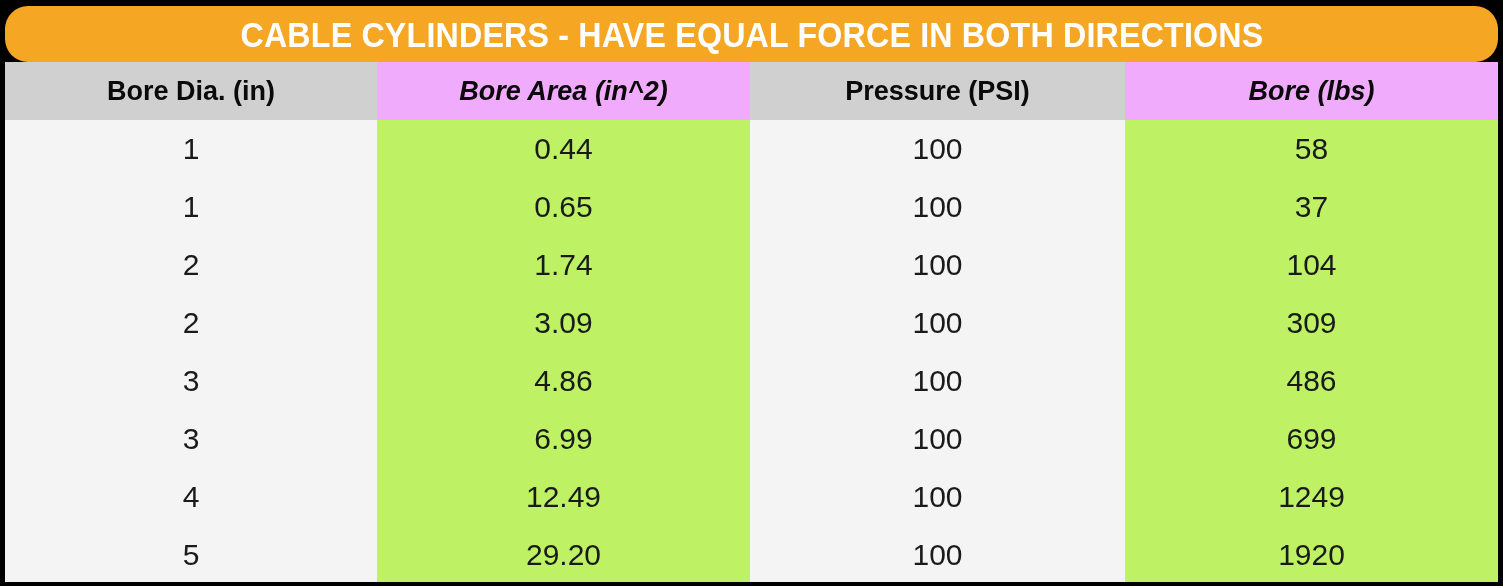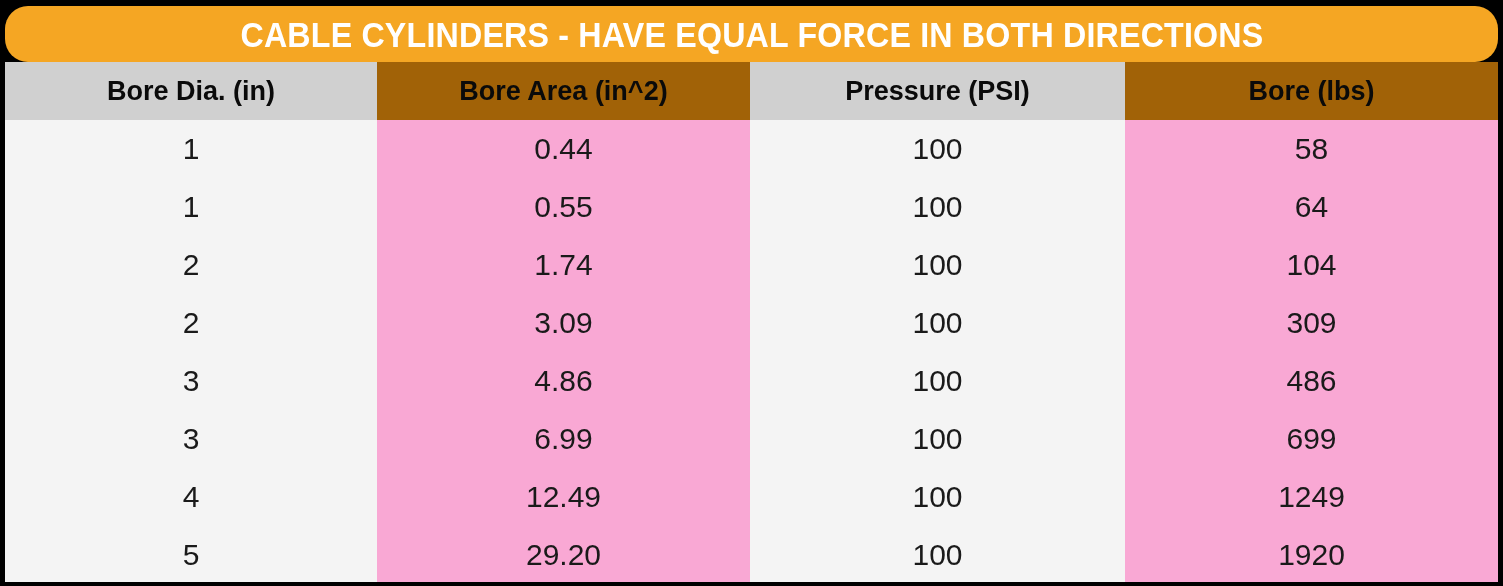--- a/index.html
+++ b/index.html
@@ -64,36 +64,36 @@
     margin: 0;
     font-size: 27px;
     font-weight: bold;
     color: #0A0A0A;
     text-align: center;
     vertical-align: middle;
     line-height: 58px;
     white-space: nowrap;
   }
   thead th.hdr-light { background: #D0D0D0; }
-  thead th.hdr-dark  { background: #a16207; }
+  thead th.hdr-dark  { background: #f0abfc; font-style: italic; }
 
   tbody td {
     height: 58px;
     padding: 0;
     margin: 0;
     font-size: 30px;
     font-weight: normal;
     color: #1A1A1A;
     text-align: center;
     vertical-align: middle;
     line-height: 58px;
     white-space: nowrap;
   }
   tbody td.cell-light { background: #F4F4F4; }
-  tbody td.cell-dark  { background: #f9a8d4; }
+  tbody td.cell-dark  { background: #bef264; }
 </style>
 </head>
 <body>
 
 <div id="canvas">
   <div id="table-wrap">
 
     <div class="title-band">
       <span class="title-text">CABLE CYLINDERS - HAVE EQUAL FORCE IN BOTH DIRECTIONS</span>
     </div>
@@ -115,23 +115,23 @@
       </thead>
       <tbody>
         <tr>
           <td class="cell-light">1</td>
           <td class="cell-dark">0.44</td>
           <td class="cell-light">100</td>
           <td class="cell-dark">58</td>
         </tr>
         <tr>
           <td class="cell-light">1</td>
-          <td class="cell-dark">0.55</td>
+          <td class="cell-dark">0.65</td>
           <td class="cell-light">100</td>
-          <td class="cell-dark">64</td>
+          <td class="cell-dark">37</td>
         </tr>
         <tr>
           <td class="cell-light">2</td>
           <td class="cell-dark">1.74</td>
           <td class="cell-light">100</td>
           <td class="cell-dark">104</td>
         </tr>
         <tr>
           <td class="cell-light">2</td>
           <td class="cell-dark">3.09</td>

